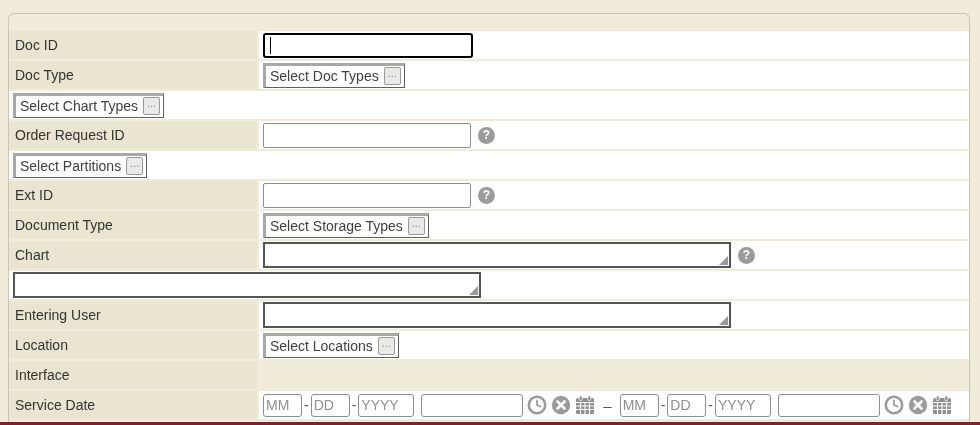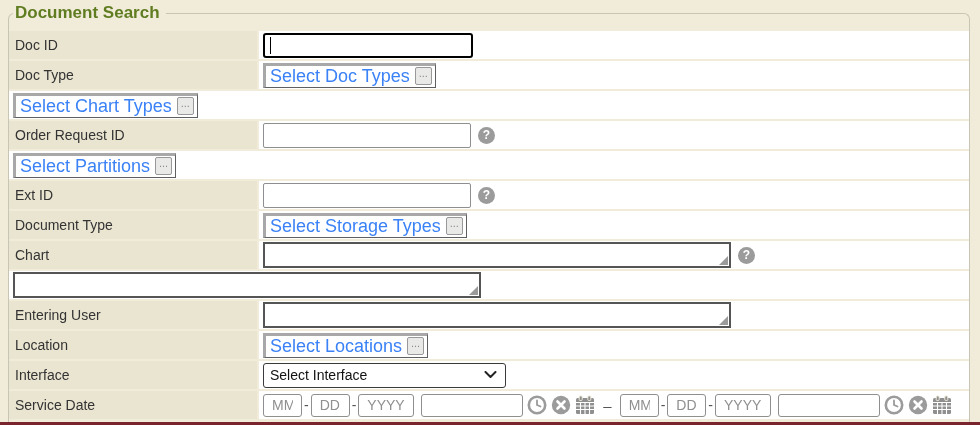--- a/index.html
+++ b/index.html
@@ -50,21 +50,21 @@
     border:1px solid #8f8f8f; border-radius:2px; outline:none;
     font:14px "Liberation Sans", sans-serif; padding:0 5px;
   }
   
   .picker {
     display:inline-flex; align-items:center; gap:5px;
     background:#fff; height:25px;
     border:1px solid #5f5f5f; border-top:3px solid #a8a8a8; border-left:3px solid #a8a8a8;
     padding:1px 3px 1px 4px; cursor:pointer;
   }
-  .picker-label { font-size:18px; color:#3b82f6; white-space:nowrap; }
+  .picker-label { font-size:14px; color:#404040; white-space:nowrap; }
   .dots-btn {
     width:17px; height:18px; background:#e9e9e7;
     border:1px solid #999; border-radius:2px;
     color:#8b8b8b; font-size:11px; line-height:11px; text-align:center;
     cursor:pointer;
   }
   
   .ta-wrap { position:relative; display:inline-block; }
   .textarea {
     width:468px; height:26px; background:#fff;
@@ -91,40 +91,39 @@
     width:243px; height:25px; background:#fff;
     border:1.5px solid #3a3a3a; border-radius:3px;
     display:inline-flex; align-items:center; justify-content:space-between;
     padding:0 8px 0 6px; cursor:pointer;
   }
   .select-box span { color:#111; }
   
   .date-group { display:flex; align-items:center; }
   .d-input {
     height:23px; border:1px solid #8f8f8f; border-radius:3px;
-    font:14px "Liberation Sans", sans-serif; padding:0 8px; outline:none;
+    font:14px "Liberation Sans", sans-serif; padding:0 2px; outline:none;
     color:#a16207; background:#fff;
   }
   .d-input::placeholder { color:#8f8f8f; opacity:1; }
   .d-mm, .d-dd { width:39px; }
   .d-yyyy { width:56px; }
   .d-time { width:102px; margin-left:7px; }
   .d-sep { color:#555; margin:0 2px; }
   .icon-btn { margin-left:4px; cursor:pointer; display:inline-flex; flex:0 0 auto; }
   .range-sep { color:#555; margin:0 8px; font-size:15px; }
   .bottom-bar {
     position:absolute; left:0; right:0; bottom:0; height:3px;
     background:#7a242e;
   }
 </style>
 </head>
 <body>
 
 <div class="fieldset">
-  <div class="legend">Document Search</div>
 
   <div class="rows">
 
     <div class="row">
       <div class="label-cell">Doc ID</div>
       <div class="value-cell">
         <span class="focus-wrap">
           <input class="input-focus" type="text" style="">
           <span class="caret"></span>
         </span>
@@ -220,28 +219,20 @@
       <div class="value-cell">
         <span class="picker">
           <span class="picker-label">Select Locations</span>
           <span class="dots-btn">...</span>
         </span>
       </div>
     </div>
 
     <div class="row">
       <div class="label-cell">Interface</div>
-      <div class="value-cell">
-        <span class="select-box">
-          <span>Select Interface</span>
-          <svg width="13" height="8" viewBox="0 0 13 8">
-            <path d="M1.5 1 L6.5 6 L11.5 1" fill="none" stroke="#222" stroke-width="2" stroke-linecap="round" stroke-linejoin="round"></path>
-          </svg>
-        </span>
-      </div>
     </div>
 
     <div class="row">
       <div class="label-cell">Service Date</div>
       <div class="value-cell">
 
         <span class="date-group">
           <input class="d-input d-mm" type="text" placeholder="MM" style="">
           <span class="d-sep">-</span>
           <input class="d-input d-dd" type="text" placeholder="DD" style="">

